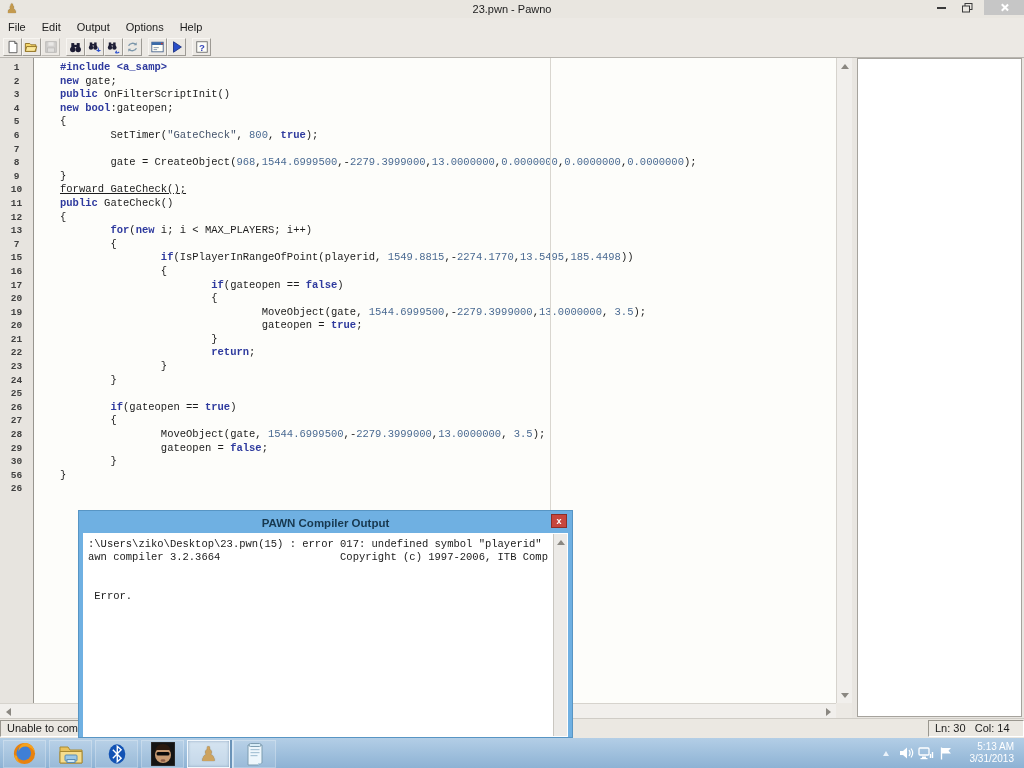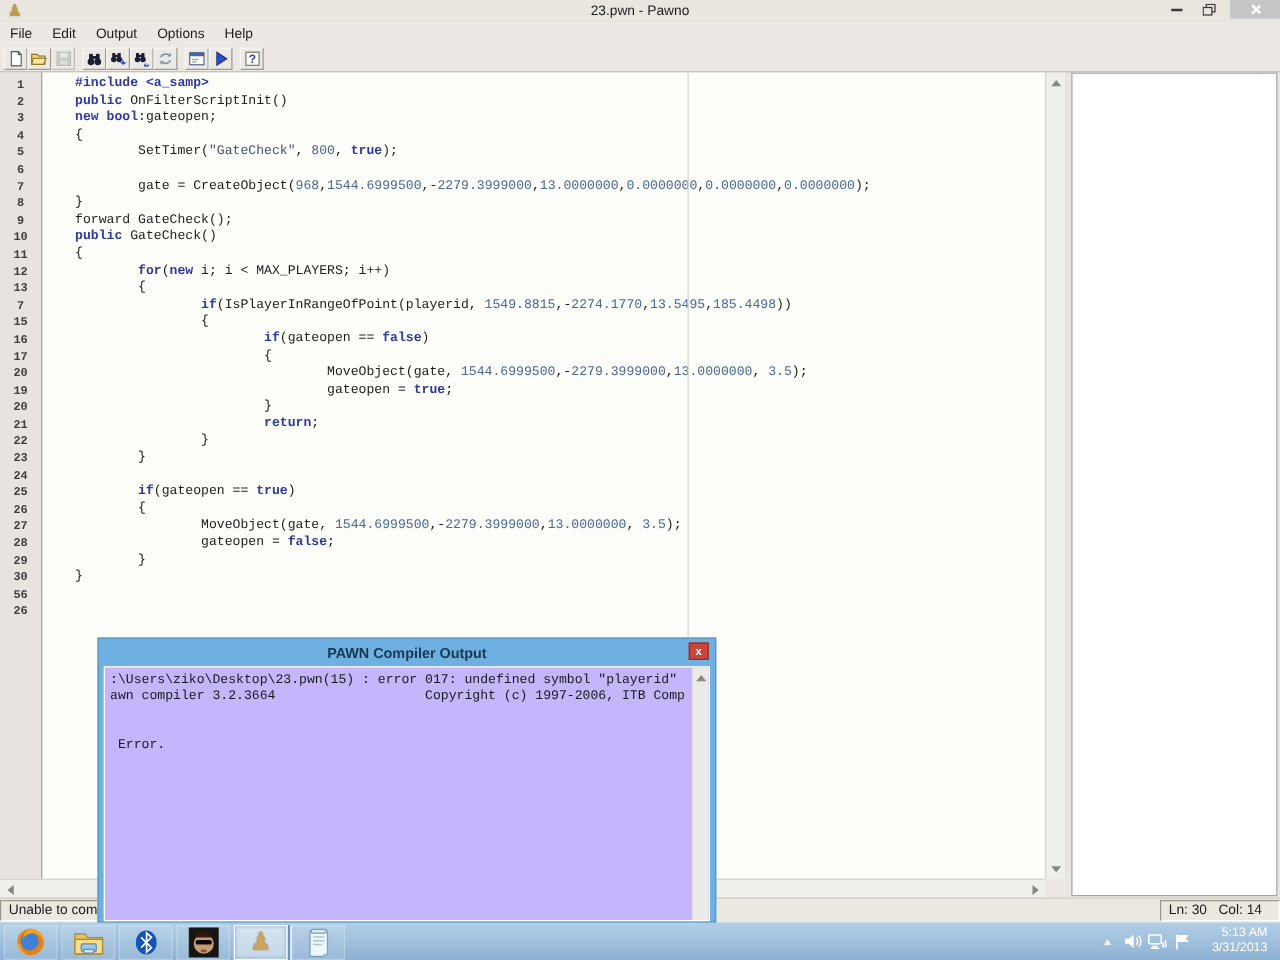--- a/index.html
+++ b/index.html
@@ -62,21 +62,21 @@
   .spanel{position:absolute;top:1px;height:17px;box-sizing:border-box;border:1px solid;border-color:#9a978f #ffffff #ffffff #9a978f;
           font-size:11px;line-height:15px;color:#1c1c1c;padding:0 6px;background:#ebe8e2;white-space:pre}
   #status-msg{left:0;width:104px}
   #status-pos{left:928px;width:96px}
 
   
   #dialog{left:78px;top:510px;width:495px;height:228px;background:#6fb0e2;border:1px solid #5795c4;box-sizing:border-box;z-index:50}
   #dlg-title{left:4px;top:3px;right:4px;height:19px;text-align:center;font-size:11.5px;font-weight:bold;color:#17384f;line-height:19px}
   #dlg-close{right:5px;top:3px;width:16px;height:14px;background:#c7473d;border:1px solid #8e2f27;color:#fff;
              font-size:9px;font-weight:bold;text-align:center;line-height:12px;box-sizing:border-box}
-  #dlg-content{left:4px;top:22px;right:4px;bottom:0;background:#c4b5fd;border:1px solid #ffffff;overflow:hidden}
+  #dlg-content{left:4px;top:22px;right:4px;bottom:0;background:#ffffff;border:1px solid #ffffff;overflow:hidden}
   #dlg-output{position:absolute;left:0;top:0;right:13px;bottom:0;padding:4px 0 0 4px}
   .out-line{white-space:pre;height:13px;line-height:13px;font-family:"Liberation Mono","DejaVu Sans Mono",monospace;font-size:10.5px;color:#1a1a1a}
   #dlg-vscroll{position:absolute;right:0;top:0;bottom:0;width:13px;background:#eceae7;border-left:1px solid #c9c6c0}
   #dlg-vs-up{left:0;top:2px;width:13px;height:12px}
 
   
   #taskbar{left:0;top:738px;width:1024px;height:30px;background:linear-gradient(#b3cee6,#8db2d4);display:flex;align-items:center}
   .task-btn{position:relative;width:43px;height:28px;margin-top:1px;display:flex;align-items:center;justify-content:center;
             border:1px solid rgba(255,255,255,.25);background:rgba(255,255,255,.10);box-sizing:border-box;margin-left:3px}
   .task-btn.active{background:rgba(255,255,255,.48);border-color:#f2f8fd;box-shadow:inset 0 0 3px rgba(40,80,120,.4),2px 0 0 #6a93b8,3.5px 0 0 #d5e6f4}
@@ -226,28 +226,29 @@
     <div class="ln">26</div>
     <div class="ln">27</div>
     <div class="ln">28</div>
     <div class="ln">29</div>
     <div class="ln">30</div>
     <div class="ln">56</div>
     <div class="ln">26</div>
   </div>
 <div id="code" class="abs">
     <div class="code-line"><span class="tk-kw" style="color: rgb(46, 58, 158);">#include &lt;a_samp&gt;</span></div>
+    <div class="code-line"><span class="tk-kw" style="color: rgb(46, 58, 158);">new</span><span class="tk-pl" style="color: rgb(28, 28, 28);"> gate;</span></div>
     <div class="code-line"><span class="tk-kw" style="color: rgb(46, 58, 158);">public</span><span class="tk-pl" style="color: rgb(28, 28, 28);"> OnFilterScriptInit()</span></div>
     <div class="code-line"><span class="tk-kw" style="color: rgb(46, 58, 158);">new</span><span class="tk-pl" style="color: rgb(28, 28, 28);"> </span><span class="tk-kw" style="color: rgb(46, 58, 158);">bool</span><span class="tk-pl" style="color: rgb(28, 28, 28);">:gateopen;</span></div>
     <div class="code-line"><span class="tk-pl" style="color: rgb(28, 28, 28);">{</span></div>
     <div class="code-line"><span class="tk-pl" style="color: rgb(28, 28, 28);">	SetTimer(</span><span class="tk-str" style="color: rgb(68, 83, 107);">"GateCheck"</span><span class="tk-pl" style="color: rgb(28, 28, 28);">, </span><span class="tk-num" style="color: rgb(74, 106, 146);">800</span><span class="tk-pl" style="color: rgb(28, 28, 28);">, </span><span class="tk-kw" style="color: rgb(46, 58, 158);">true</span><span class="tk-pl" style="color: rgb(28, 28, 28);">);</span></div>
     <div class="code-line"></div>
     <div class="code-line"><span class="tk-pl" style="color: rgb(28, 28, 28);">	gate = CreateObject(</span><span class="tk-num" style="color: rgb(74, 106, 146);">968</span><span class="tk-pl" style="color: rgb(28, 28, 28);">,</span><span class="tk-num" style="color: rgb(74, 106, 146);">1544.6999500</span><span class="tk-pl" style="color: rgb(28, 28, 28);">,-</span><span class="tk-num" style="color: rgb(74, 106, 146);">2279.3999000</span><span class="tk-pl" style="color: rgb(28, 28, 28);">,</span><span class="tk-num" style="color: rgb(74, 106, 146);">13.0000000</span><span class="tk-pl" style="color: rgb(28, 28, 28);">,</span><span class="tk-num" style="color: rgb(74, 106, 146);">0.0000000</span><span class="tk-pl" style="color: rgb(28, 28, 28);">,</span><span class="tk-num" style="color: rgb(74, 106, 146);">0.0000000</span><span class="tk-pl" style="color: rgb(28, 28, 28);">,</span><span class="tk-num" style="color: rgb(74, 106, 146);">0.0000000</span><span class="tk-pl" style="color: rgb(28, 28, 28);">);</span></div>
     <div class="code-line"><span class="tk-pl" style="color: rgb(28, 28, 28);">}</span></div>
-    <div class="code-line"><span class="tk-pl" style="color: rgb(28, 28, 28);">forward GateCheck();</span></div>
+    <div class="code-line"><span class="tk-pl" style="color: rgb(28, 28, 28); text-decoration: underline;">forward GateCheck();</span></div>
     <div class="code-line"><span class="tk-kw" style="color: rgb(46, 58, 158);">public</span><span class="tk-pl" style="color: rgb(28, 28, 28);"> GateCheck()</span></div>
     <div class="code-line"><span class="tk-pl" style="color: rgb(28, 28, 28);">{</span></div>
     <div class="code-line"><span class="tk-pl" style="color: rgb(28, 28, 28);">	</span><span class="tk-kw" style="color: rgb(46, 58, 158);">for</span><span class="tk-pl" style="color: rgb(28, 28, 28);">(</span><span class="tk-kw" style="color: rgb(46, 58, 158);">new</span><span class="tk-pl" style="color: rgb(28, 28, 28);"> i; i &lt; MAX_PLAYERS; i++)</span></div>
     <div class="code-line"><span class="tk-pl" style="color: rgb(28, 28, 28);">	{</span></div>
     <div class="code-line"><span class="tk-pl" style="color: rgb(28, 28, 28);">		</span><span class="tk-kw" style="color: rgb(46, 58, 158);">if</span><span class="tk-pl" style="color: rgb(28, 28, 28);">(IsPlayerInRangeOfPoint(playerid, </span><span class="tk-num" style="color: rgb(74, 106, 146);">1549.8815</span><span class="tk-pl" style="color: rgb(28, 28, 28);">,-</span><span class="tk-num" style="color: rgb(74, 106, 146);">2274.1770</span><span class="tk-pl" style="color: rgb(28, 28, 28);">,</span><span class="tk-num" style="color: rgb(74, 106, 146);">13.5495</span><span class="tk-pl" style="color: rgb(28, 28, 28);">,</span><span class="tk-num" style="color: rgb(74, 106, 146);">185.4498</span><span class="tk-pl" style="color: rgb(28, 28, 28);">))</span></div>
     <div class="code-line"><span class="tk-pl" style="color: rgb(28, 28, 28);">		{</span></div>
     <div class="code-line"><span class="tk-pl" style="color: rgb(28, 28, 28);">			</span><span class="tk-kw" style="color: rgb(46, 58, 158);">if</span><span class="tk-pl" style="color: rgb(28, 28, 28);">(gateopen == </span><span class="tk-kw" style="color: rgb(46, 58, 158);">false</span><span class="tk-pl" style="color: rgb(28, 28, 28);">)</span></div>
     <div class="code-line"><span class="tk-pl" style="color: rgb(28, 28, 28);">			{</span></div>
     <div class="code-line"><span class="tk-pl" style="color: rgb(28, 28, 28);">				MoveObject(gate, </span><span class="tk-num" style="color: rgb(74, 106, 146);">1544.6999500</span><span class="tk-pl" style="color: rgb(28, 28, 28);">,-</span><span class="tk-num" style="color: rgb(74, 106, 146);">2279.3999000</span><span class="tk-pl" style="color: rgb(28, 28, 28);">,</span><span class="tk-num" style="color: rgb(74, 106, 146);">13.0000000</span><span class="tk-pl" style="color: rgb(28, 28, 28);">, </span><span class="tk-num" style="color: rgb(74, 106, 146);">3.5</span><span class="tk-pl" style="color: rgb(28, 28, 28);">);</span></div>
     <div class="code-line"><span class="tk-pl" style="color: rgb(28, 28, 28);">				gateopen = </span><span class="tk-kw" style="color: rgb(46, 58, 158);">true</span><span class="tk-pl" style="color: rgb(28, 28, 28);">;</span></div>

